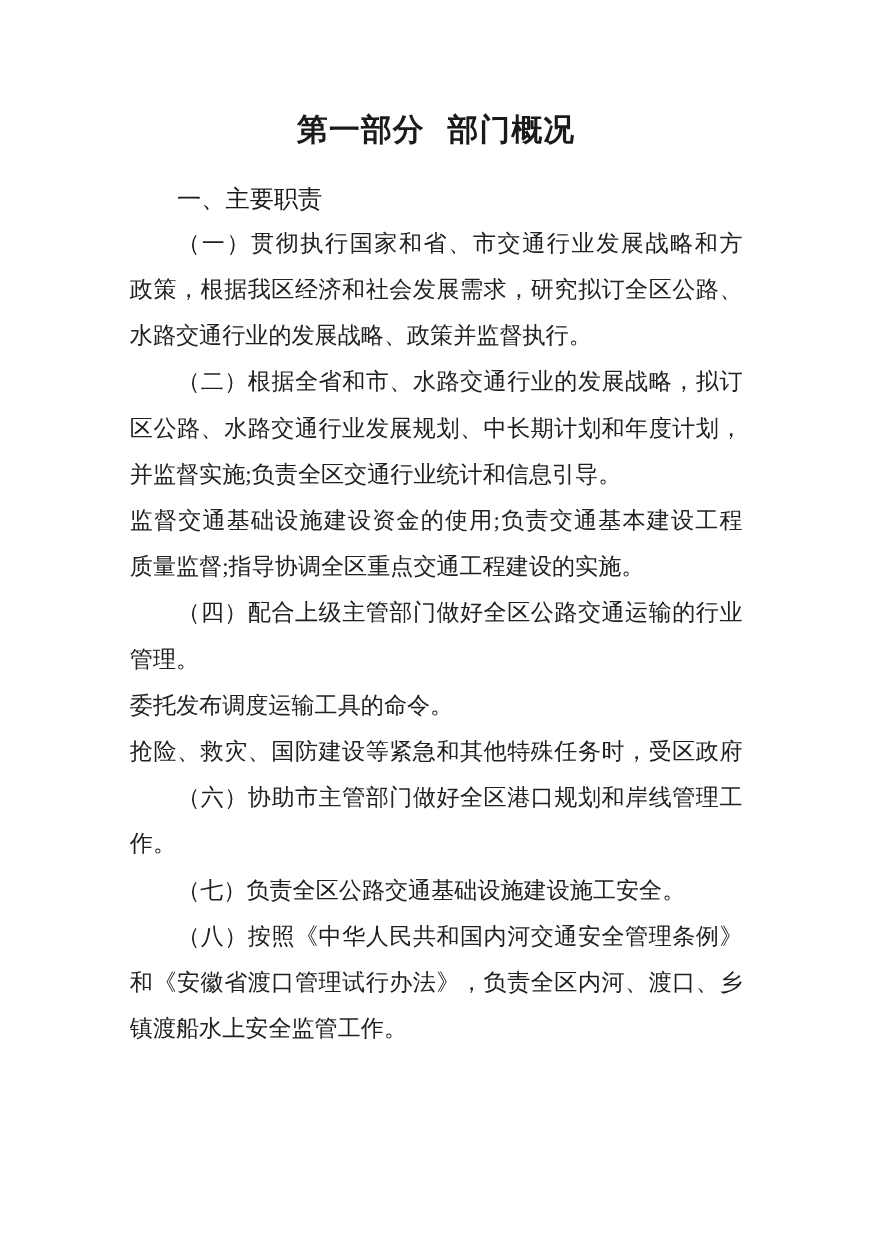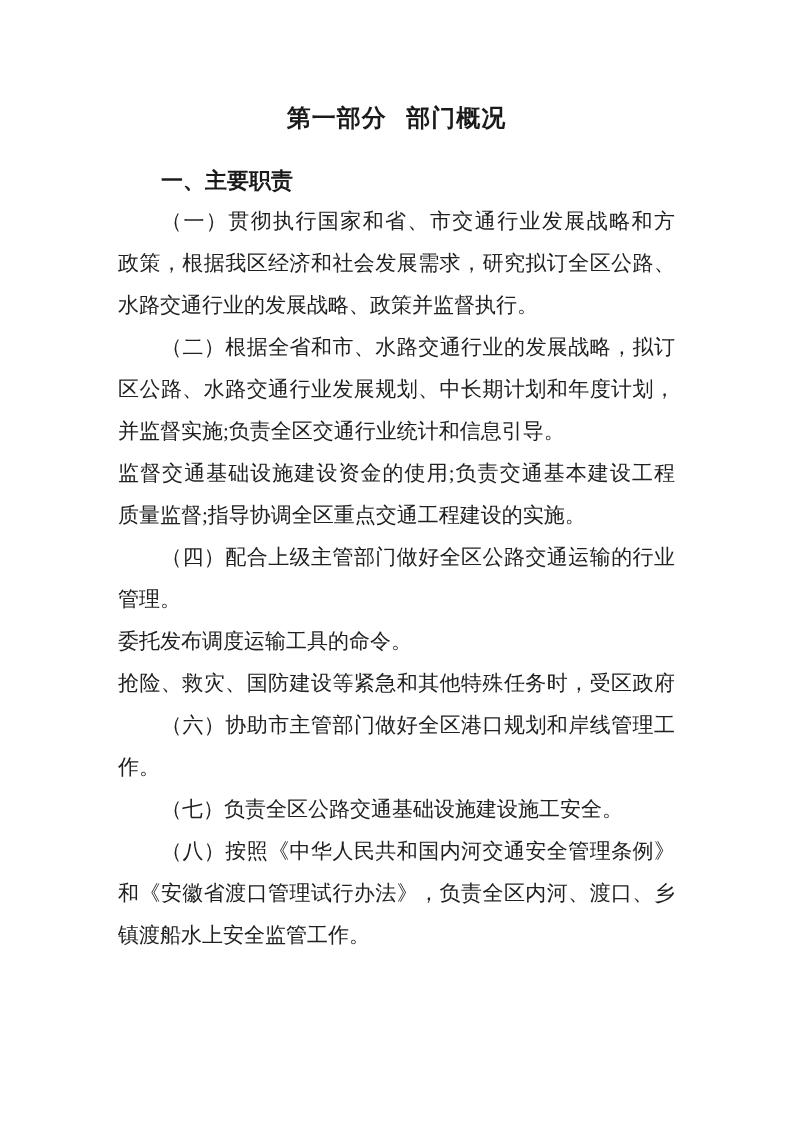--- a/index.html
+++ b/index.html
@@ -15,31 +15,31 @@
     padding: 0 118px;
     background: #ffffff;
     color: #1a1a1a;
     overflow: hidden;
   }
   .doc-title {
     padding-top: 102px;
     text-align: center;
     font-family: "Liberation Sans", sans-serif;
     font-weight: bold;
-    font-size: 24px;
+    font-size: 28px;
     line-height: 32px;
     word-spacing: 12px;
     letter-spacing: 1px;
     color: #1a1a1a;
   }
   .section-heading {
     margin-top: 33px;
     padding-left: 43px;
     font-family: "Liberation Sans", sans-serif;
-    font-weight: bold;
+    font-weight: normal;
     font-size: 22px;
     line-height: 28px;
     color: #1a1a1a;
   }
   .paragraphs {
     margin-top: 5px;
     font-family: "Liberation Serif", serif;
     font-size: 21px;
     color: #202020;
   }

